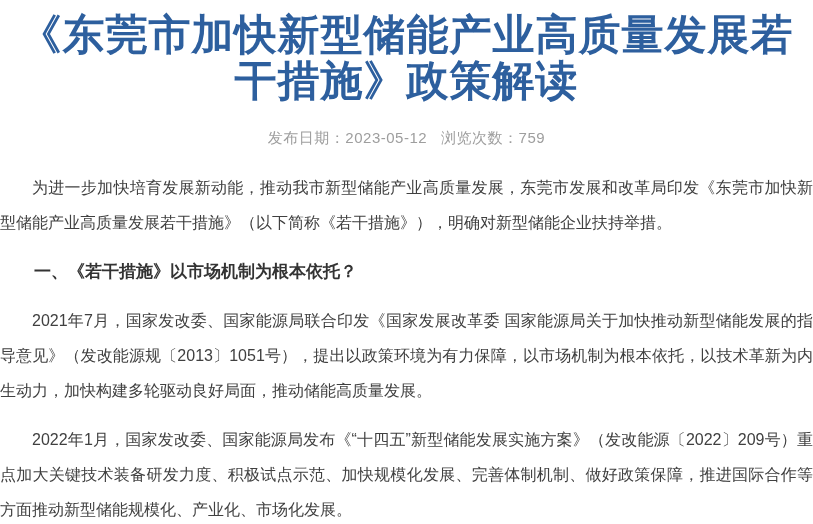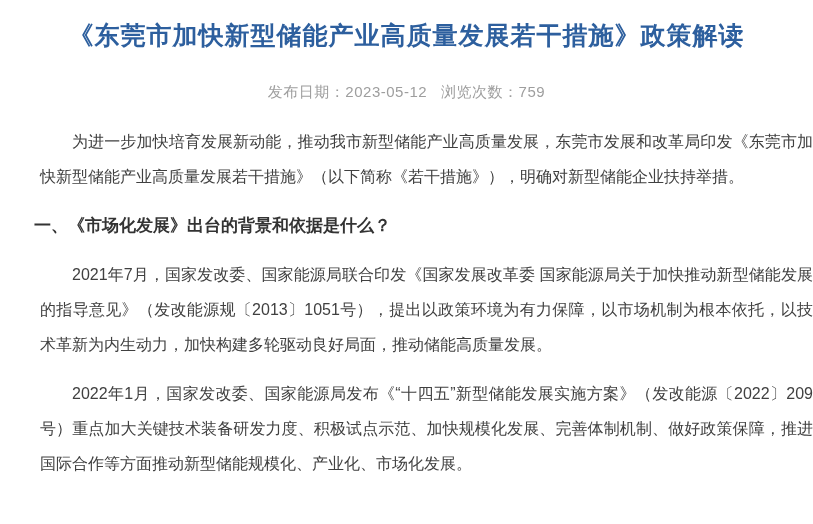--- a/index.html
+++ b/index.html
@@ -14,21 +14,21 @@
     font-family: "Liberation Sans", sans-serif;
   }
   .article {
     width: 813px;
     padding-top: 12px;
     box-sizing: border-box;
   }
   .title {
     margin: 0 6px;
     text-align: center;
-    font-size: 25px;
+    font-size: 42px;
     font-weight: 700;
     line-height: 46px;
     color: #2d5f9e;
     letter-spacing: 1px;
   }
   .meta {
     margin-top: 24px;
     text-align: center;
     font-size: 15px;
     line-height: 20px;
@@ -39,21 +39,20 @@
     display: inline-block;
     width: 14px;
   }
   .para {
     margin: 14px 0 0 0;
     font-size: 16px;
     line-height: 35px;
     color: #404040;
     text-indent: 2em;
     text-align: justify;
-    padding-left: 40px;
   }
   .para-intro {
     margin-top: 22px;
   }
   .section-heading {
     margin: 14px 0 0 0;
     font-size: 17px;
     font-weight: 700;
     line-height: 35px;
     color: #333333;
@@ -66,19 +65,19 @@
 <div class="article">
 
   <h1 class="title">《东莞市加快新型储能产业高质量发展若干措施》政策解读</h1>
 
   <div class="meta">
     <span>发布日期：2023-05-12</span><span class="meta-gap"></span><span>浏览次数：759</span>
   </div>
 
   <p class="para para-intro">为进一步加快培育发展新动能，推动我市新型储能产业高质量发展，东莞市发展和改革局印发《东莞市加快新型储能产业高质量发展若干措施》（以下简称《若干措施》），明确对新型储能企业扶持举措。</p>
 
-  <h2 class="section-heading">一、《市场化发展》出台的背景和依据是什么？</h2>
+  <h2 class="section-heading">一、《若干措施》以市场机制为根本依托？</h2>
 
   <p class="para">2021年7月，国家发改委、国家能源局联合印发《国家发展改革委 国家能源局关于加快推动新型储能发展的指导意见》（发改能源规〔2013〕1051号），提出以政策环境为有力保障，以市场机制为根本依托，以技术革新为内生动力，加快构建多轮驱动良好局面，推动储能高质量发展。</p>
 
   <p class="para">2022年1月，国家发改委、国家能源局发布《“十四五”新型储能发展实施方案》（发改能源〔2022〕209号）重点加大关键技术装备研发力度、积极试点示范、加快规模化发展、完善体制机制、做好政策保障，推进国际合作等方面推动新型储能规模化、产业化、市场化发展。</p>
 
 </div>
 
 </body></html>

